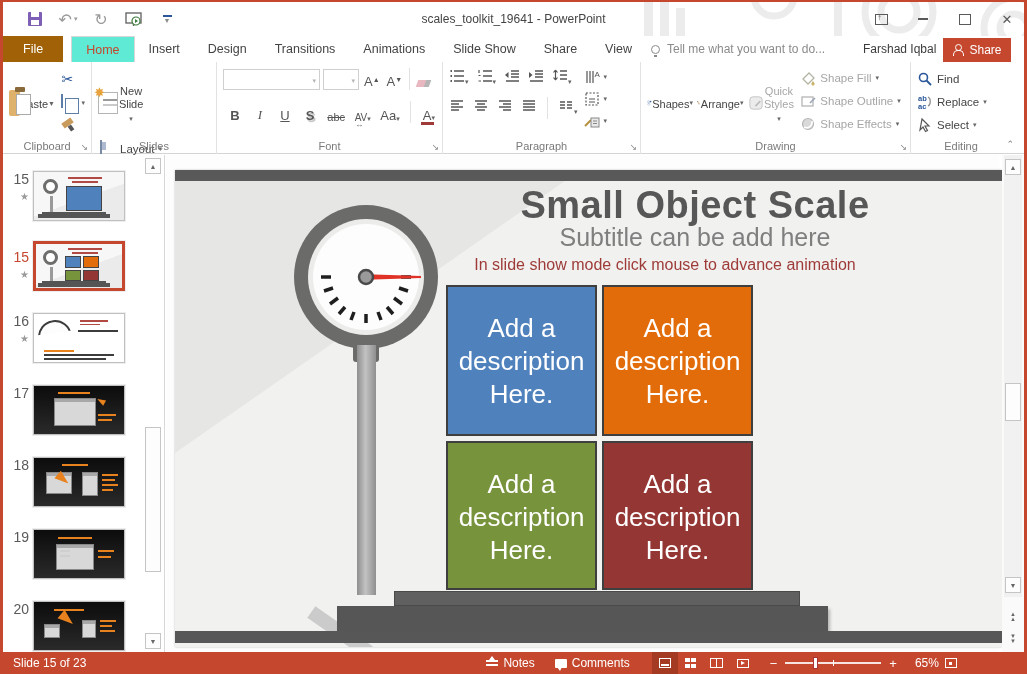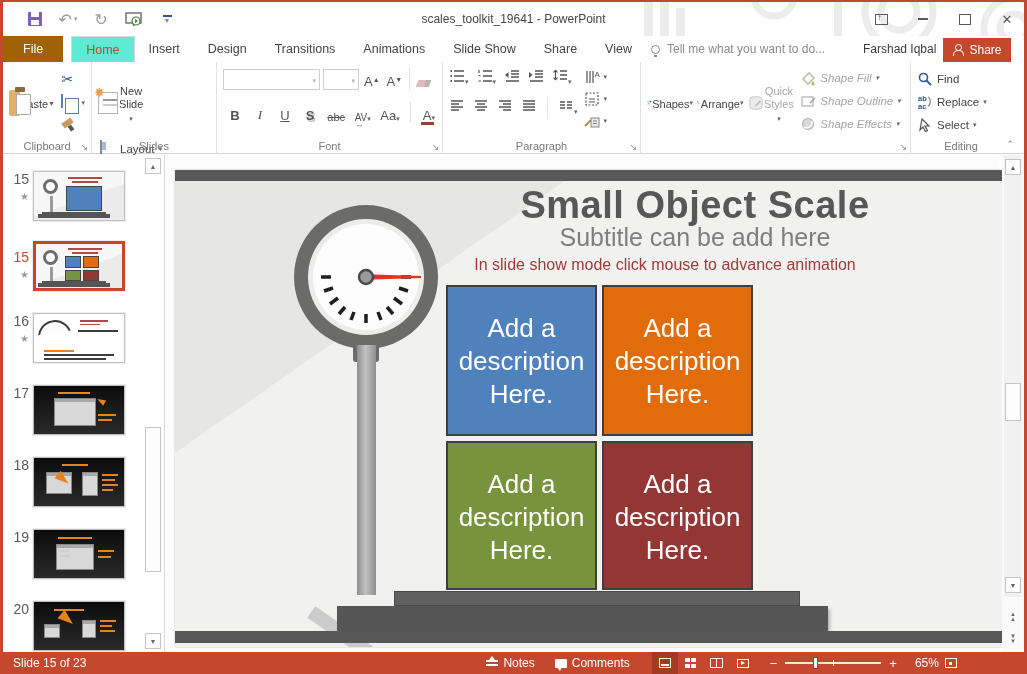--- a/index.html
+++ b/index.html
@@ -98,21 +98,21 @@
   .vsep{width:1px;height:22px;background:#e2e2e2;margin:0 2px;}
 
   
   .pg-wrap{display:flex;gap:6px;}
   .pg-left{display:flex;flex-direction:column;gap:6px;}
   .pg-r1,.pg-r2{display:flex;align-items:center;gap:8px;height:24px;}
   .pg-right{display:flex;flex-direction:column;gap:3px;padding-top:1px;}
   .pg-right .srow{height:19px;}
 
   
-  .dg-menus{display:inline-flex;flex-direction:column;vertical-align:top;margin-left:2px;font-style:italic;}
+  .dg-menus{display:inline-flex;flex-direction:column;vertical-align:top;margin-left:2px;}
   .dg-menus .srow{height:23px;}
 
   .chevron-collapse{position:absolute;right:10px;bottom:4px;font-size:9px;color:#777;}
 
   
   .content{position:absolute;left:0;top:153px;right:0;bottom:22px;background:#fff;}
 
   
   .thumbpanel{position:absolute;left:0;top:0;width:162px;bottom:0;background:#fff;border-right:1px solid #d8d8d8;overflow:hidden;}
   .thumb-item{position:absolute;left:0;width:136px;display:flex;}
@@ -490,20 +490,21 @@
           </span>
         <span class="srow dis">
             <svg class="ri" viewBox="0 0 16 16">
               <circle cx="8" cy="8" r="5.5" fill="#d9d9d9" stroke="#b5b5b5" stroke-width="1.2"></circle>
               <path d="M4 11a5.5 5.5 0 008-6" fill="none" stroke="#fff" stroke-width="1.5"></path>
             </svg>
             <span>Shape Effects</span>
             <span class="caret">▾</span>
           </span>
       </div>
+      <div class="glabel">Drawing</div>
       <span class="dlg">↘</span>
     </div>
 
     <div class="rgroup" style="width:100px;border-right:none;">
       <div style="display:flex;flex-direction:column;gap:2px;padding-top:2px;">
         <span class="srow">
             <svg class="ri" viewBox="0 0 16 16">
               <circle cx="6.5" cy="6.5" r="4" fill="none" stroke="#2b579a" stroke-width="1.6"></circle>
               <path d="M9.5 9.5L14 14" stroke="#2b579a" stroke-width="1.8"></path>
             </svg>

